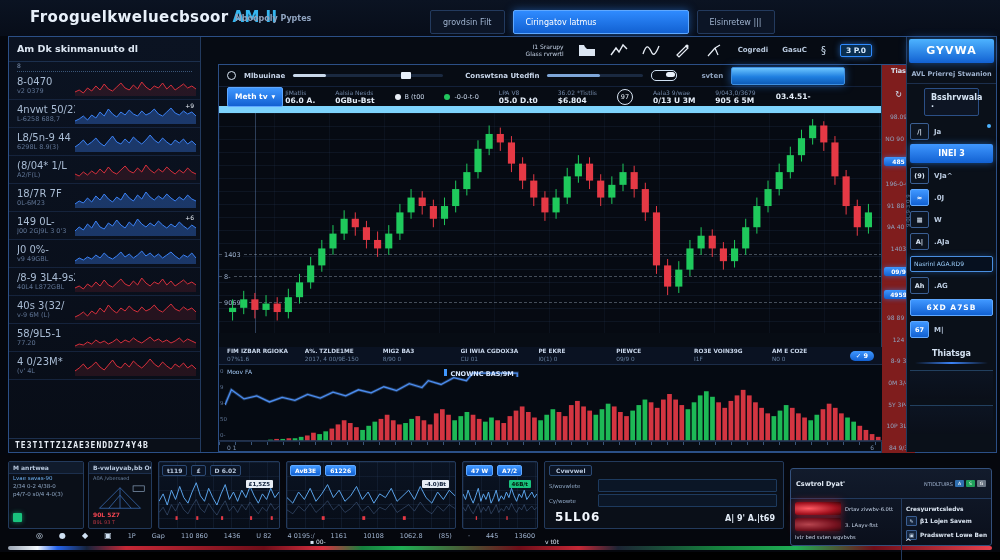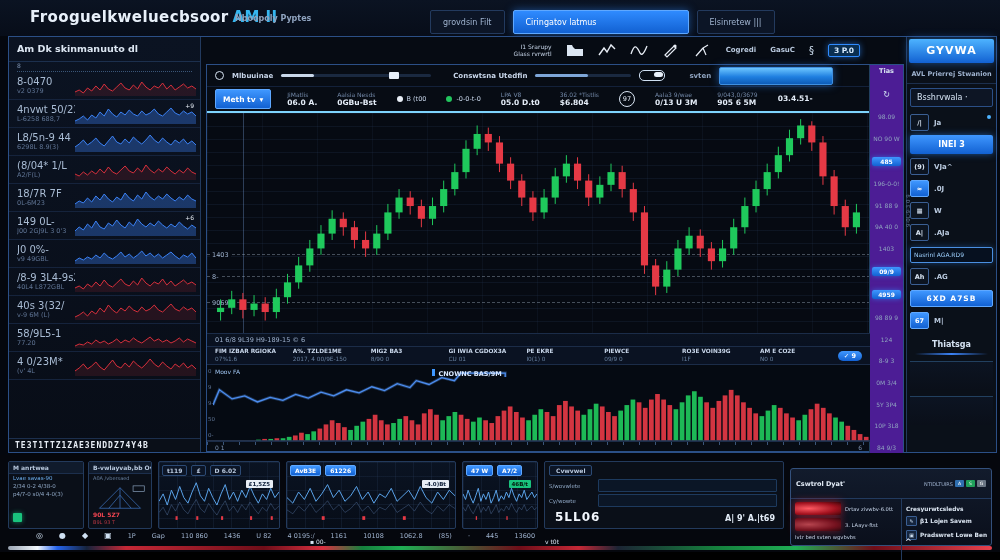--- a/index.html
+++ b/index.html
@@ -30,21 +30,21 @@
   .wmeta{width:58px;overflow:hidden;}
   .wtick{font-size:10px;color:#a9bcd4;white-space:nowrap;}
   .wprice{font-size:6.5px;color:#5f7494;white-space:nowrap;}
   .wspark{position:relative;flex:1;height:20px;}
   .wspark svg{position:absolute;inset:0;width:100%;height:100%;}
   .wdelta{position:absolute;right:2px;top:-2px;font-size:6px;color:#e8eef6;z-index:2;}
   .wl-foot{position:absolute;left:0;bottom:0;width:100%;height:14px;background:#0a0f18;border-top:1px solid #1c2f4d;
            font-family:"DejaVu Sans Mono",monospace;font-size:8px;font-weight:bold;color:#e8eef6;
            letter-spacing:1px;line-height:14px;padding-left:6px;box-sizing:border-box;white-space:nowrap;overflow:hidden;}
   
-  .main{position:absolute;left:192px;top:0;width:705px;height:415px;}
+  .main{position:absolute;left:204px;top:0;width:705px;height:415px;}
   .tb1{position:absolute;left:0;top:0;width:705px;height:26px;display:flex;align-items:center;justify-content:flex-end;
        gap:14px;padding-right:46px;box-sizing:border-box;}
   .tb-sum{font-size:6px;color:#c8d6ea;text-align:right;line-height:7px;}
   .tb-ic{width:18px;height:15px;}
   .tb-ic svg{width:100%;height:100%;}
   .tb-lab{font-size:7px;color:#b9c9de;font-weight:bold;}
   .glyph{font-size:10px;color:#cfe0f2;}
   .badge3d{font-size:7.5px;font-weight:bold;color:#d8ecff;background:#0a2f52;border:1px solid #2f8bff;
            padding:1px 5px;border-radius:2px;box-shadow:0 0 6px rgba(47,139,255,.6);}
   .cpanel{position:absolute;left:5px;top:27px;width:698px;height:388px;border:1px solid #2b4f86;
@@ -54,42 +54,42 @@
   .rec{width:7px;height:7px;border:1.5px solid #d8e4f2;border-radius:50%;}
   .mlab{font-size:7px;color:#c8d6ea;font-weight:bold;white-space:nowrap;}
   .track{position:relative;height:3px;background:#1a2940;border-radius:2px;}
   .track .fill{position:absolute;left:0;top:0;height:100%;background:#c9d8ea;border-radius:2px;}
   .knob{position:absolute;top:-2px;width:10px;height:7px;background:#e8f0fa;border-radius:1px;}
   .pill{width:24px;height:9px;border:1px solid #cfe0f2;border-radius:5px;position:relative;}
   .pill i{position:absolute;right:1px;top:1px;width:9px;height:5px;background:#e8f0fa;border-radius:3px;}
   .bluebar{position:relative;width:112px;height:16px;border:1px solid #3f8fe0;border-radius:2px;
            background:linear-gradient(180deg,#6cc6ff,#1f7fe0 55%,#0d5cb8);box-shadow:0 0 8px rgba(47,139,255,.55);}
   
-  .srow{position:absolute;left:0;top:22px;width:663px;height:26px;display:flex;align-items:center;gap:16px;
-        padding:0 8px;box-sizing:border-box;border-bottom:2px solid #7dd3fc;}
+  .srow{position:absolute;left:0;top:22px;width:663px;height:26px;display:flex;align-items:center;gap:2px;
+        padding:0 8px;box-sizing:border-box;border-bottom:7px solid #7dd3fc;}
   .symbtn{height:18px;display:flex;align-items:center;gap:4px;padding:0 7px;font-size:7.5px;font-weight:bold;color:#fff;
           background:linear-gradient(180deg,#3f97ff,#1261d2);border:1px solid #5fa8ff;border-radius:2px;}
   .sgroup{display:flex;flex-direction:column;line-height:8px;}
   .sgl{font-size:6px;color:#7288a8;}
   .sgv{font-size:7.5px;color:#e4edf8;font-weight:bold;}
   .sdot{display:flex;align-items:center;gap:4px;font-size:6.5px;color:#c8d6ea;}
   .sdot i{width:6px;height:6px;border-radius:50%;display:inline-block;}
   .scirc{width:14px;height:14px;border:1.5px solid #d8e4f2;border-radius:50%;font-size:6.5px;color:#e8f0fa;
          display:flex;align-items:center;justify-content:center;}
   
   .chart{position:absolute;left:0;top:48px;width:663px;height:220px;overflow:hidden;
      background:
        repeating-linear-gradient(90deg,rgba(40,60,92,.16) 0 1px,transparent 1px 55px),
        repeating-linear-gradient(180deg,rgba(40,60,92,.22) 0 1px,transparent 1px 13px),#060a12;}
   .chart svg{position:absolute;left:8px;top:4px;width:647px;height:212px;}
   .vline{position:absolute;left:36px;top:0;width:1px;height:100%;background:rgba(120,160,220,.35);}
   .level{position:absolute;left:0;width:100%;border-top:1px dashed rgba(190,205,225,.35);}
   .level span{position:absolute;left:3px;top:-4px;font-size:6.5px;color:#9fb3cf;background:#060a12;padding:0 2px;}
   
-  .paxis{position:absolute;right:0;top:0;width:34px;height:388px;border-left:1px solid #22405f;background:#4c1d95;
+  .paxis{position:absolute;right:0;top:0;width:34px;height:388px;border-left:1px solid #22405f;background:#7f1d1d;
          display:flex;flex-direction:column;justify-content:space-between;padding:2px 0;box-sizing:border-box;}
   .axitem{font-size:6px;color:#8fa3bf;text-align:center;white-space:nowrap;}
   .axitem.head{color:#d8e4f2;font-weight:bold;font-size:6.5px;}
   .axitem.icon{color:#cfe0f2;font-size:8px;}
   .axitem.badge{background:linear-gradient(180deg,#3f97ff,#1261d2);color:#fff;border-radius:2px;margin:0 2px;
                 padding:1px 0;font-weight:bold;box-shadow:0 0 5px rgba(47,139,255,.6);}
   
   .tstrip{position:absolute;left:0;top:268px;width:663px;height:14px;border-top:1px solid #1b2c48;border-bottom:1px solid #1b2c48;
           font-size:6.5px;color:#9fb3cf;line-height:13px;padding-left:8px;box-sizing:border-box;
           background:linear-gradient(180deg,#0a1220,#081020);}
@@ -112,22 +112,22 @@
   .baxis{position:absolute;left:0;top:376px;width:663px;height:12px;border-top:1px solid #1b2c48;
          font-size:6px;color:#7e93b2;display:flex;justify-content:space-between;padding:2px 8px;box-sizing:border-box;
          background-image:repeating-linear-gradient(90deg,#3a5578 0 1px,transparent 1px 16px);
          background-size:100% 3px;background-repeat:no-repeat;background-position:0 0;}
   
   .rb{position:absolute;left:897px;top:0;width:90px;height:415px;background:#0a1019;border-left:1px solid #223a5e;box-sizing:border-box;}
   .rb-h{margin:2px;height:24px;line-height:24px;text-align:center;font-size:11px;font-weight:bold;color:#fff;
         background:linear-gradient(180deg,#4db3ff,#1261d2);border-radius:2px;letter-spacing:1px;
         box-shadow:0 0 10px rgba(47,139,255,.5);}
   .rb-sub{height:18px;line-height:18px;text-align:center;font-size:6.5px;color:#9fb3cf;border-bottom:1px solid #1c2f4d;font-weight:bold;}
-  .rb-sec{margin:4px 3px;border:1px solid #2b4f86;background:#0d1524;border-radius:2px;
-          font-size:8px;font-weight:normal;color:#d6e4f4;padding:4px 6px;}
+  .rb-sec{margin:4px 17px;border:1px solid #2b4f86;background:#0d1524;border-radius:2px;
+          font-size:8px;font-weight:bold;color:#d6e4f4;padding:4px 6px;}
   .tools{padding:2px 3px;display:flex;flex-direction:column;gap:3px;}
   .trow{display:flex;align-items:center;gap:5px;height:19px;position:relative;}
   .tico{width:17px;height:15px;border:1px solid #3b5f93;background:#0c1420;border-radius:2px;color:#d8e4f2;
         font-size:6.5px;display:flex;align-items:center;justify-content:center;font-weight:bold;}
   .tico.blue{background:linear-gradient(180deg,#3f97ff,#1261d2);border-color:#5fa8ff;color:#fff;}
   .tlab{font-size:7px;color:#b9c9de;font-weight:bold;}
   .tdot{position:absolute;right:2px;top:2px;width:4px;height:4px;border-radius:50%;background:#4db3ff;}
   .trow.active{background:linear-gradient(180deg,#3f97ff,#1261d2);border-radius:2px;justify-content:center;
                color:#fff;font-size:8px;font-weight:bold;box-shadow:0 0 7px rgba(47,139,255,.55);}
   .tinput{flex:1;height:14px;border:1px solid #4a8fe0;background:#06101f;border-radius:2px;color:#9fd1ff;
@@ -598,21 +598,20 @@
             <div class="axitem badge">4959</div>
             <div class="axitem">98 89 9</div>
             <div class="axitem">124</div>
             <div class="axitem">8-9 3</div>
             <div class="axitem">0M 3/4</div>
             <div class="axitem">5Y 3P4</div>
             <div class="axitem">10P 3L8</div>
             <div class="axitem">84 9/3</div>
           </div>
 
-        <div class="tstrip">01 6/8 9L39 H9-189-15 © 6</div>
 
         <div class="sstrip">
           <div style="display:flex;flex:1;gap:4px;">
               <div class="scol">
                 <div class="l">FIM IZBAR RGIOKA</div>
                 <div class="v">07%1.6</div>
               </div>
               <div class="scol">
                 <div class="l">A%. TZLDE1ME</div>
                 <div class="v">2017, 4 00/9E-150</div>

